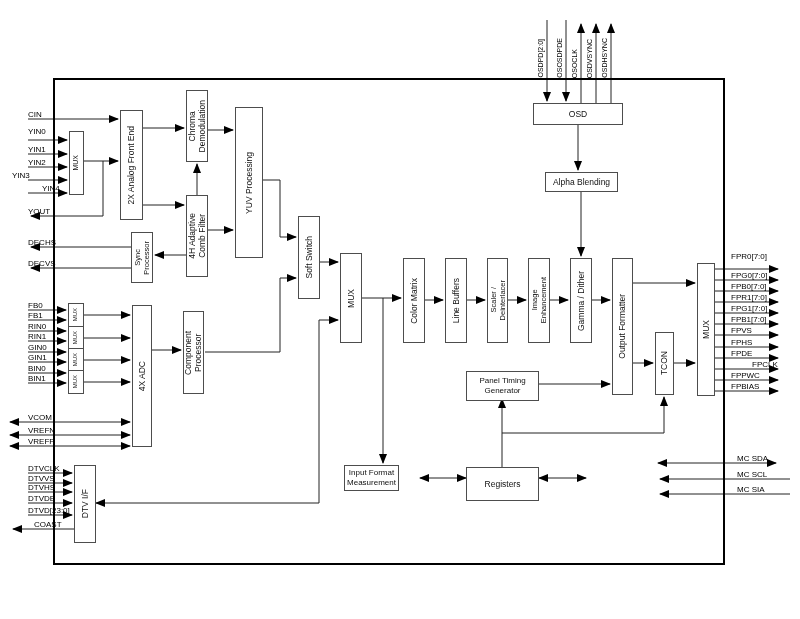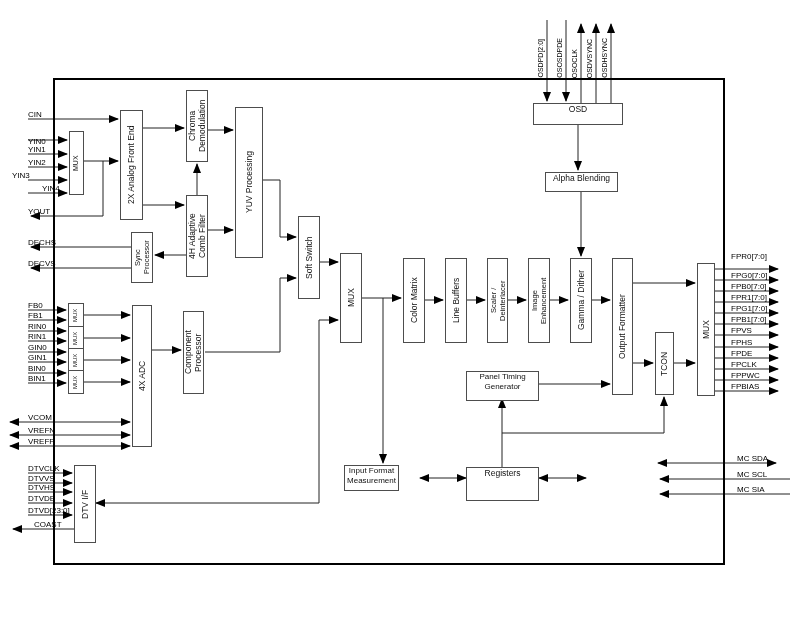--- a/index.html
+++ b/index.html
@@ -2,21 +2,21 @@
 <html><head>
 <meta charset="utf-8">
 <style>
   html,body{margin:0;padding:0;background:#fff;}
   #stage{position:relative;width:800px;height:619px;background:#fff;overflow:hidden;
          font-family:"Liberation Sans",sans-serif;}
   #wires{position:absolute;left:0;top:0;}
   #chip{position:absolute;left:53px;top:78px;width:672px;height:487px;
         border:2px solid #000;box-sizing:border-box;background:transparent;pointer-events:none;}
   .blk,.hblk{position:absolute;background:#fff;border:1px solid #4d4d4d;box-sizing:border-box;
-        display:flex;justify-content:center;
+        display:flex;align-items:center;justify-content:center;
         font-size:8.5px;color:#111;text-align:center;}
   .blk span{writing-mode:vertical-rl;transform:rotate(180deg);white-space:pre-line;line-height:1.2;}
   .hblk span{white-space:pre-line;line-height:1.2;}
   .smux{font-size:6px;}
   .sig{position:absolute;font-size:8px;color:#000;white-space:nowrap;}
   .vsig{position:absolute;font-size:7px;color:#000;display:flex;align-items:flex-end;justify-content:center;}
   .vsig span{writing-mode:vertical-rl;transform:rotate(180deg);white-space:nowrap;}
   #timestamp{position:absolute;left:570px;top:578px;font-family:"DejaVu Sans Mono",monospace;
         font-size:12px;color:#33cc33;letter-spacing:1px;}
 </style>
@@ -216,21 +216,21 @@
     </div>
   <div class="blk" style="left:183px;top:311px;width:21px;height:83px">
       <span>Component
 Processor</span>
     </div>
   <div class="blk" style="left:74px;top:465px;width:22px;height:78px">
       <span>DTV I/F</span>
     </div>
 
   <div class="sig" style="left:28px;top:110px">CIN</div>
-  <div class="sig" style="left:28px;top:137px">YIN0</div>
+  <div class="sig" style="left:28px;top:127px">YIN0</div>
   <div class="sig" style="left:28px;top:145px">YIN1</div>
   <div class="sig" style="left:28px;top:158px">YIN2</div>
   <div class="sig" style="left:12px;top:171px">YIN3</div>
   <div class="sig" style="left:42px;top:184px">YIN4</div>
   <div class="sig" style="left:28px;top:207px">YOUT</div>
   <div class="sig" style="left:28px;top:238px">DECHS</div>
   <div class="sig" style="left:28px;top:259px">DECVS</div>
   <div class="sig" style="left:28px;top:301px">FB0</div>
   <div class="sig" style="left:28px;top:311px">FB1</div>
   <div class="sig" style="left:28px;top:322px">RIN0</div>
@@ -251,21 +251,21 @@
 
   <div class="sig" style="left:731px;top:252px">FPR0[7:0]</div>
   <div class="sig" style="left:731px;top:271px">FPG0[7:0]</div>
   <div class="sig" style="left:731px;top:282px">FPB0[7:0]</div>
   <div class="sig" style="left:731px;top:293px">FPR1[7:0]</div>
   <div class="sig" style="left:731px;top:304px">FPG1[7:0]</div>
   <div class="sig" style="left:731px;top:315px">FPB1[7:0]</div>
   <div class="sig" style="left:731px;top:326px">FPVS</div>
   <div class="sig" style="left:731px;top:338px">FPHS</div>
   <div class="sig" style="left:731px;top:349px">FPDE</div>
-  <div class="sig" style="left:731px;top:360px">FPCLK</div>
+  <div class="sig" style="left:752px;top:360px">FPCLK</div>
   <div class="sig" style="left:731px;top:371px">FPPWC</div>
   <div class="sig" style="left:731px;top:382px">FPBIAS</div>
 
   <div class="sig" style="left:737px;top:454px">MC SDA</div>
   <div class="sig" style="left:737px;top:470px">MC SCL</div>
   <div class="sig" style="left:737px;top:485px">MC SIA</div>
 
   <div class="vsig" style="left:535px;top:22px;width:11px;height:56px">
       <span>OSDPD[2:0]</span>
     </div>

